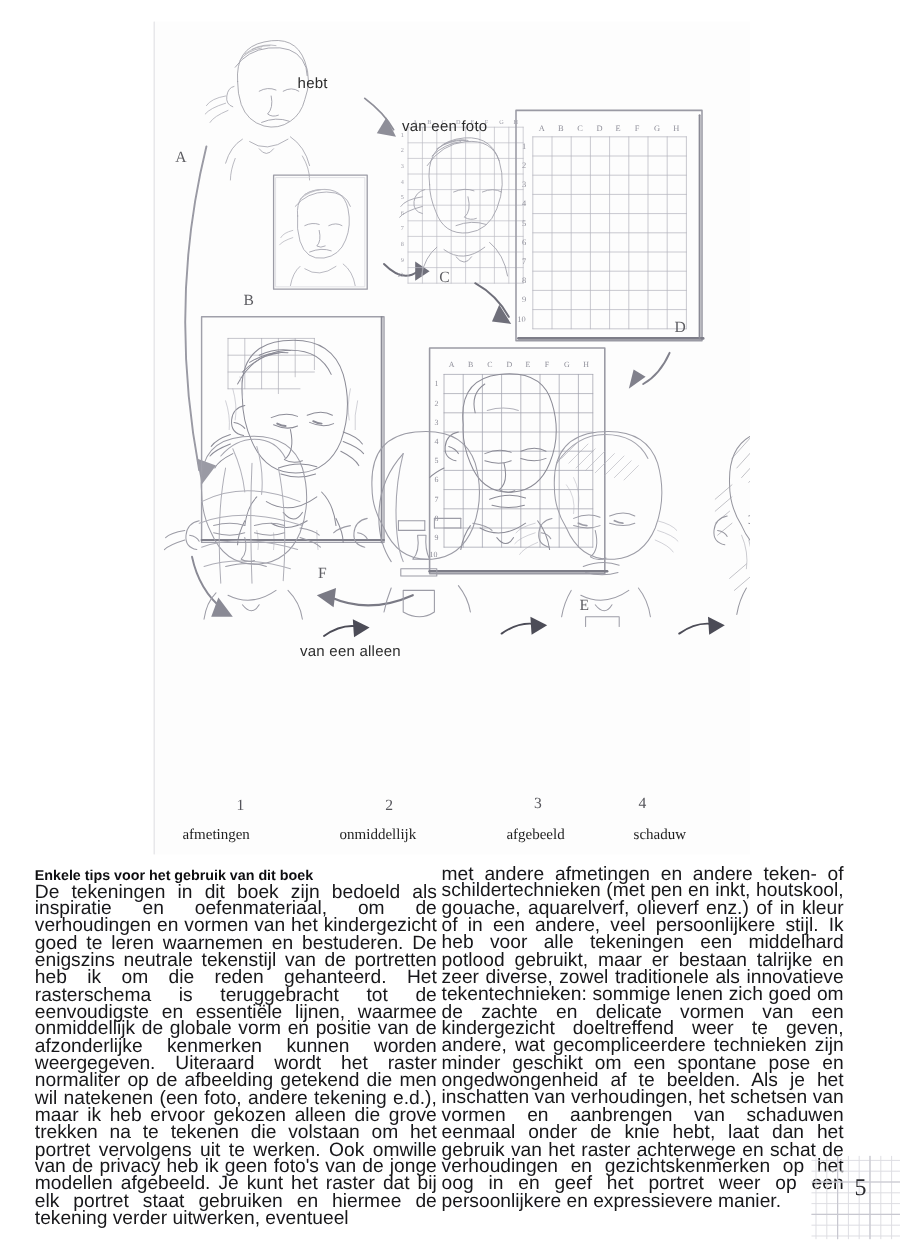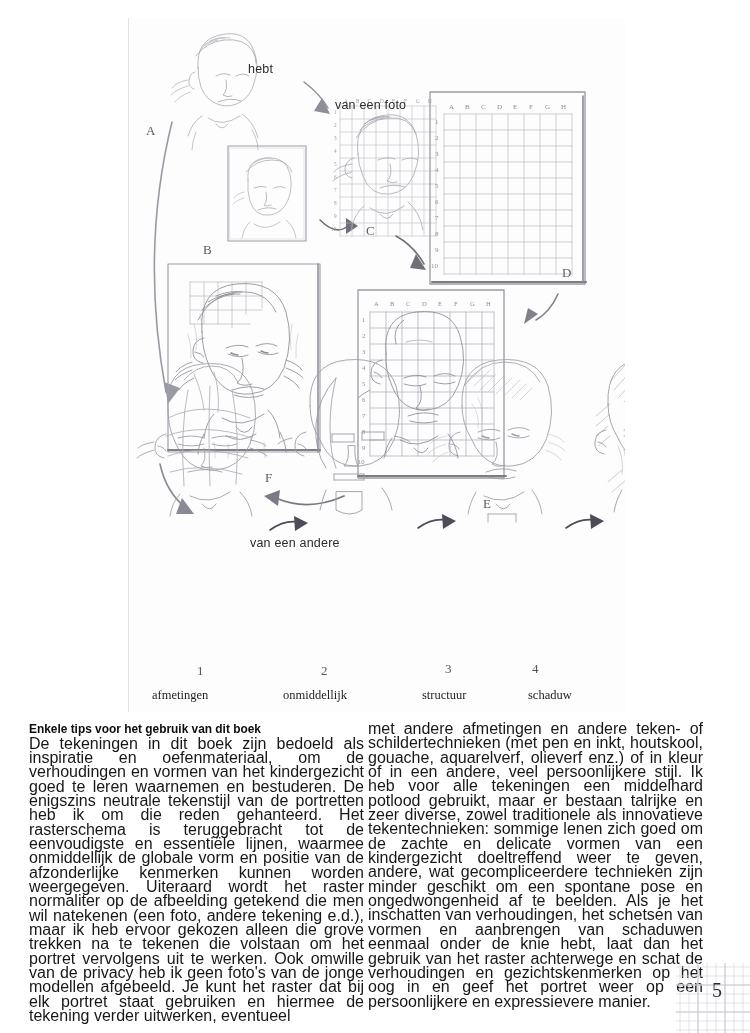--- a/index.html
+++ b/index.html
@@ -442,37 +442,37 @@
               <path d="M28,160 q6,14 4,28 M34,164 q4,14 2,26 M76,158 q6,14 4,28 M82,162 q4,14 2,26"></path>
             </g>
           </g>
         </g>
 
       </g>
     </svg>
 
     <span class="plate-label lbl-model">hebt</span>
     <span class="plate-label lbl-foto">van een foto</span>
-    <span class="plate-label lbl-vanmodel">van een andere</span>
+    <span class="plate-label lbl-vanmodel">van een alleen</span>
 
     <span class="key-letter" style="left:18px;top:105px">A</span>
     <span class="key-letter" style="left:75px;top:224px">B</span>
     <span class="key-letter" style="left:238px;top:205px">C</span>
     <span class="key-letter" style="left:434px;top:247px">D</span>
     <span class="key-letter" style="left:355px;top:478px">E</span>
     <span class="key-letter" style="left:137px;top:452px">F</span>
 
     <span class="step-num" style="left:69px;top:645px">1</span>
     <span class="step-num" style="left:193px;top:645px">2</span>
     <span class="step-num" style="left:317px;top:643px">3</span>
     <span class="step-num" style="left:404px;top:643px">4</span>
 
     <span class="step-cap" style="left:24px;top:670px">afmetingen</span>
     <span class="step-cap" style="left:155px;top:670px">onmiddellijk</span>
-    <span class="step-cap" style="left:294px;top:670px">structuur</span>
+    <span class="step-cap" style="left:294px;top:670px">afgebeeld</span>
     <span class="step-cap" style="left:400px;top:670px">schaduw</span>
   </div>
 
   <div class="cols">
     <div class="col">
       <h2>Enkele tips voor het gebruik van dit boek</h2>
       <p>De tekeningen in dit boek zijn bedoeld als inspiratie en oefenmateriaal, om de verhoudingen en vormen van het kindergezicht goed te leren waarnemen en bestuderen. De enigszins neutrale tekenstijl van de portretten heb ik om die reden gehanteerd. Het rasterschema is teruggebracht tot de eenvoudigste en essentiële lijnen, waarmee onmiddellijk de globale vorm en positie van de afzonderlijke kenmerken kunnen worden weergegeven. Uiteraard wordt het raster normaliter op de afbeelding getekend die men wil natekenen (een foto, andere tekening e.d.), maar ik heb ervoor gekozen alleen die grove trekken na te tekenen die volstaan om het portret vervolgens uit te werken. Ook omwille van de privacy heb ik geen foto's van de jonge modellen afgebeeld. Je kunt het raster dat bij elk portret staat gebruiken en hiermee de tekening verder uitwerken, eventueel</p>
     </div>
     <div class="col">
       <p>met andere afmetingen en andere teken- of schildertechnieken (met pen en inkt, houtskool, gouache, aquarelverf, olieverf enz.) of in kleur of in een andere, veel persoonlijkere stijl. Ik heb voor alle tekeningen een middelhard potlood gebruikt, maar er bestaan talrijke en zeer diverse, zowel traditionele als innovatieve tekentechnieken: sommige lenen zich goed om de zachte en delicate vormen van een kindergezicht doeltreffend weer te geven, andere, wat gecompliceerdere technieken zijn minder geschikt om een spontane pose en ongedwongenheid af te beelden. Als je het inschatten van verhoudingen, het schetsen van vormen en aanbrengen van schaduwen eenmaal onder de knie hebt, laat dan het gebruik van het raster achterwege en schat de verhoudingen en gezichtskenmerken op het oog in en geef het portret weer op een persoonlijkere en expressievere manier.</p>

